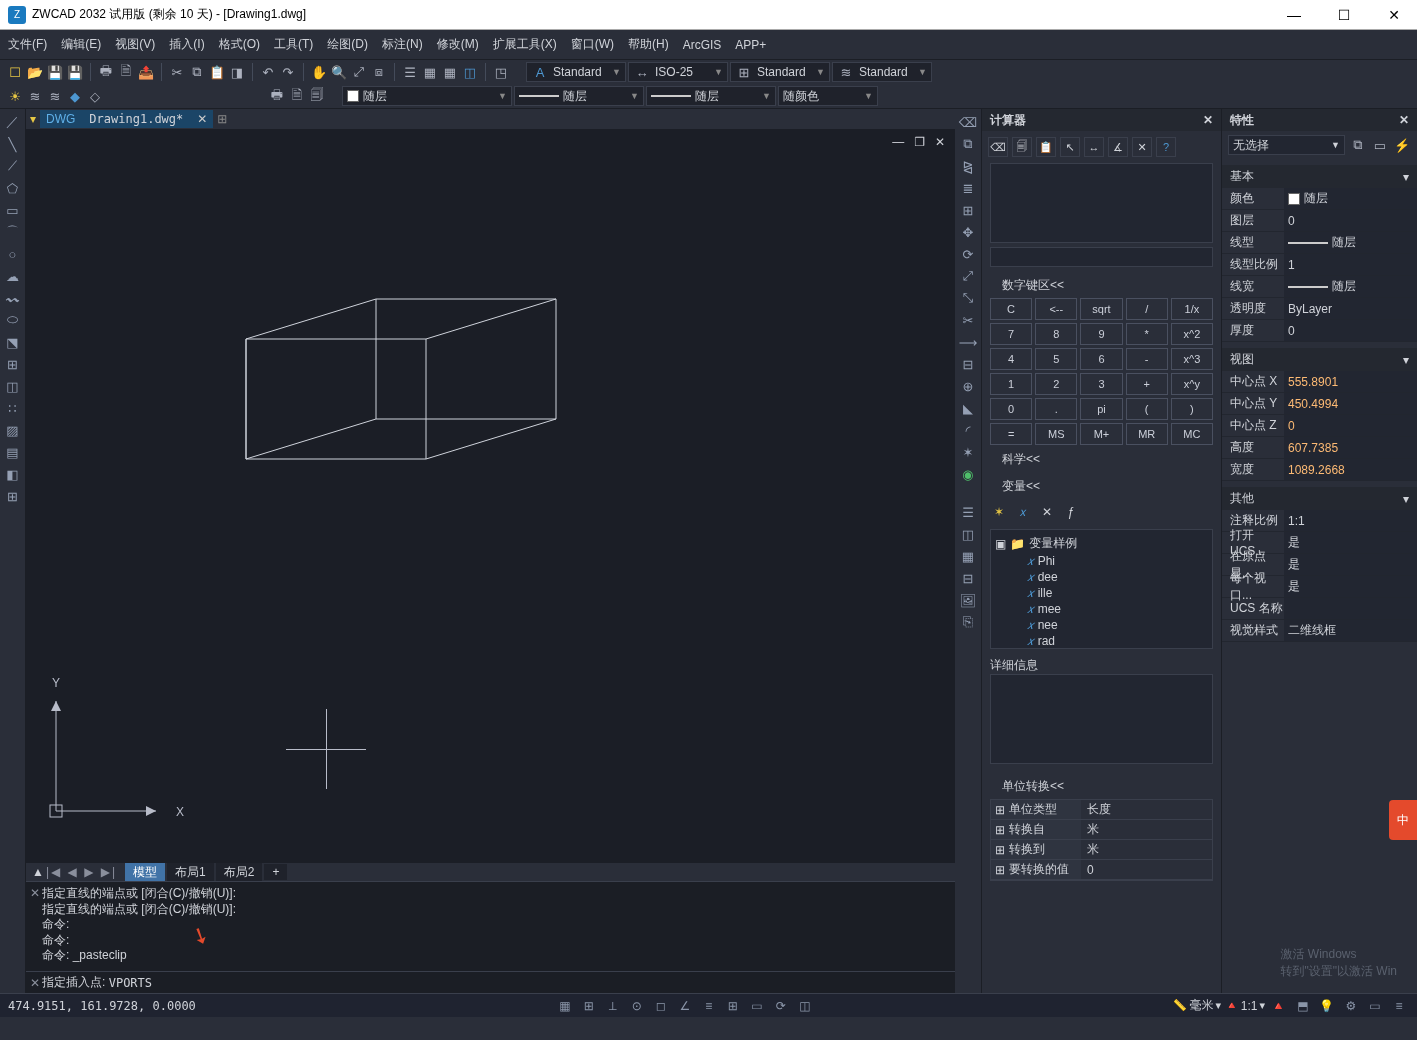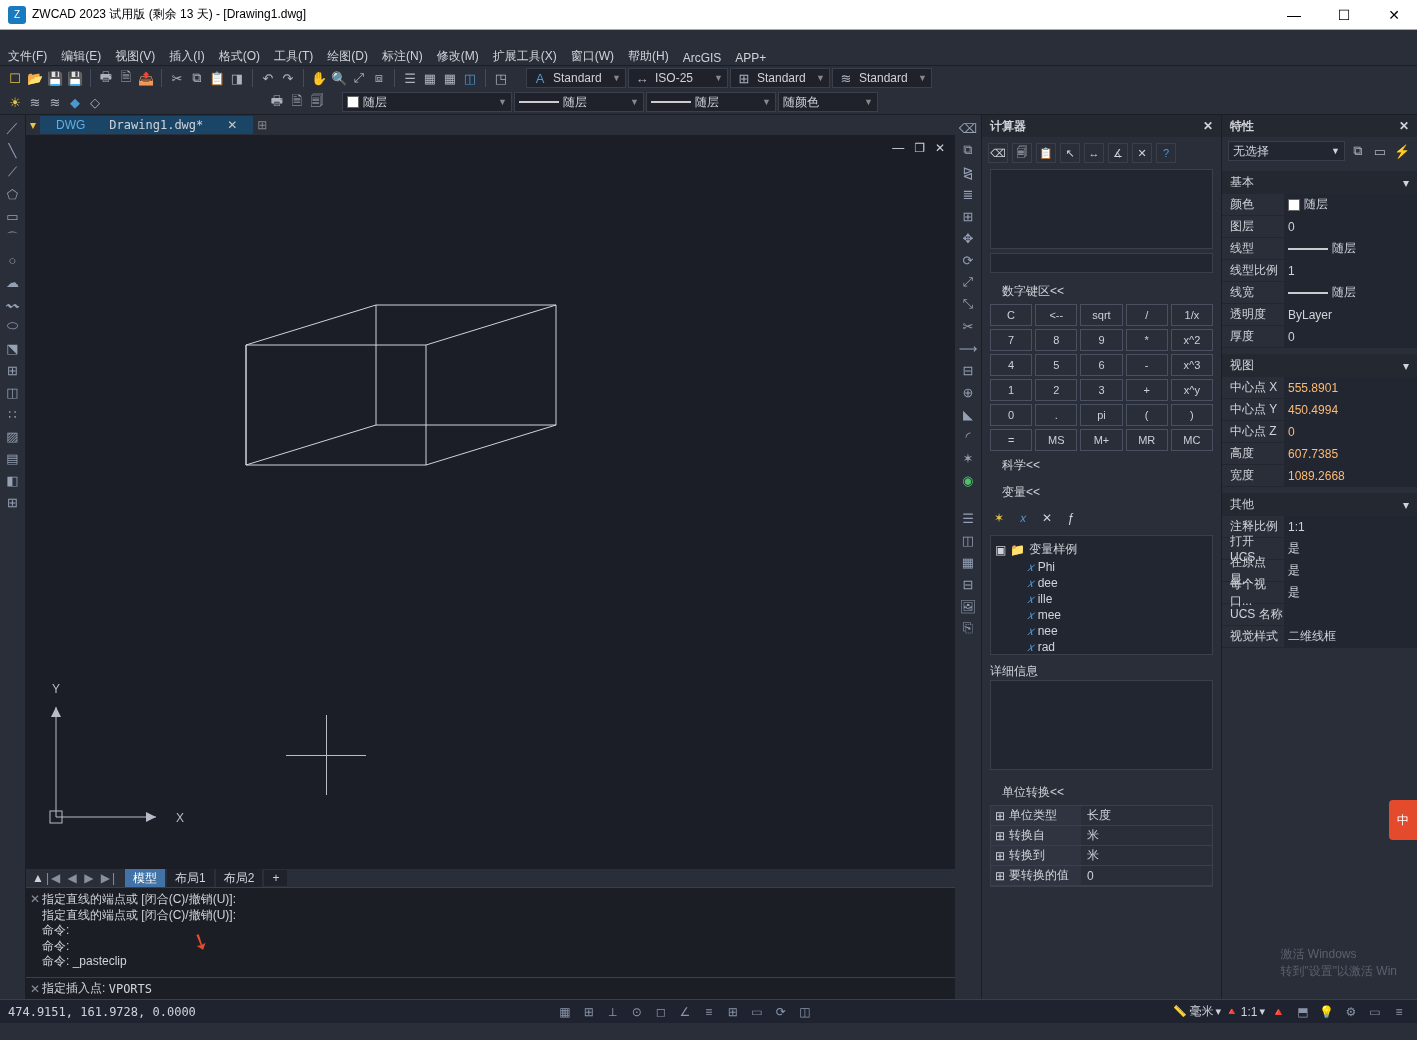--- a/index.html
+++ b/index.html
@@ -5,21 +5,21 @@
 * { margin:0; padding:0; box-sizing:border-box; font-family:"Microsoft YaHei","SimSun",Arial,sans-serif; font-size:12px; }
 body { background:#2a2e39; color:#d0d3d9; width:1417px; height:1040px; overflow:hidden; position:relative; }
 
 
 .titlebar { height:30px; background:#fff; display:flex; align-items:center; padding:0 8px; color:#000; border-bottom:1px solid #aaa; }
 .titlebar .logo { width:18px; height:18px; background:#1a7abf; border-radius:3px; display:flex; align-items:center; justify-content:center; color:#fff; font-size:10px; margin-right:6px; }
 .titlebar .wincontrols { margin-left:auto; display:flex; gap:20px; }
 .titlebar .wincontrols span { width:30px; text-align:center; font-size:14px; }
 
 
-.menubar { height:36px; background:#2a2e39; display:flex; align-items:flex-end; gap:14px; padding:0 8px; border-bottom:1px solid #1b1e25; }
+.menubar { height:30px; background:#2a2e39; display:flex; align-items:center; gap:14px; padding:0 8px; border-bottom:1px solid #1b1e25; }
 .menubar .mi { color:#d0d3d9; }
 
 
 .toolbars { background:#2a2e39; border-bottom:1px solid #1b1e25; }
 .toolrow { height:24px; display:flex; align-items:center; padding:0 6px; gap:2px; }
 .toolrow .sep { width:1px; height:18px; background:#444b5a; margin:0 4px; }
 .tbtn { width:18px; height:18px; display:flex; align-items:center; justify-content:center; font-size:13px; color:#adb2bf; }
 .tbtn.color-yellow { color:#e6c644; }
 .tbtn.color-blue { color:#4d97d1; }
 .dropfield { display:flex; align-items:center; background:#1f222b; border:1px solid #3a3f4c; height:20px; padding:0 4px; gap:4px; }
@@ -27,21 +27,21 @@
 .colorswatch { width:12px; height:12px; border:1px solid #666; }
 .linepreview { width:40px; height:2px; background:#ccc; }
 
 
 .mainlayout { display:flex; height:884px; }
 .leftstrip { width:26px; background:#2a2e39; border-right:1px solid #1b1e25; display:flex; flex-direction:column; align-items:center; padding-top:4px; gap:4px; }
 .leftstrip .ic { width:18px; height:18px; display:flex; align-items:center; justify-content:center; font-size:13px; color:#95a0b4; }
 
 .viewport-area { flex:1; display:flex; flex-direction:column; background:#1b1e26; }
 .dwgtab-row { height:20px; background:#2a2e39; display:flex; align-items:center; padding-left:4px; gap:4px; }
-.dwgtab { background:#1b4567; padding:2px 16px; display:flex; align-items:flex-end; gap:24px; font-family:monospace; }
+.dwgtab { background:#1b4567; padding:2px 6px; display:flex; align-items:flex-end; gap:14px; font-family:monospace; }
 .dwgtab .x { color:#ccc; }
 .viewport { flex:1; position:relative; background:#1b1e26; }
 .viewport .win-ctrl { position:absolute; top:6px; right:10px; display:flex; gap:10px; color:#d0d3d9; }
 .viewport svg.cube { position:absolute; }
 .viewport svg.ucs { position:absolute; bottom:32px; left:10px; }
 .crosshair { position:absolute; width:80px; height:80px; }
 .crosshair::before, .crosshair::after { content:""; position:absolute; background:#b8bcc9; }
 .crosshair::before { left:0; top:50%; width:100%; height:1px; }
 .crosshair::after { top:0; left:50%; width:1px; height:100%; }
 
@@ -108,21 +108,21 @@
 
 .watermark { position:absolute; right:20px; bottom:60px; color:#5a616e; font-size:18px; text-align:left; }
 .watermark .sub { font-size:12px; }
 .ime { position:absolute; right:0; bottom:200px; width:28px; height:40px; background:#e44a2c; border-radius:4px 0 0 4px; display:flex; align-items:center; justify-content:center; color:#fff; font-size:14px; }
 </style>
 </head>
 <body>
 
 <div class="titlebar">
   <span class="logo">Z</span>
-  <span>ZWCAD 2023 试用版 (剩余 13 天) - [Drawing1.dwg]</span>
+  <span>ZWCAD 2032 试用版 (剩余 10 天) - [Drawing1.dwg]</span>
   <div class="wincontrols">
     <span>—</span>
     <span>☐</span>
     <span>✕</span>
   </div>
 </div>
 
 <div class="menubar">
   <span class="mi">文件(F)</span>
   <span class="mi">编辑(E)</span>

